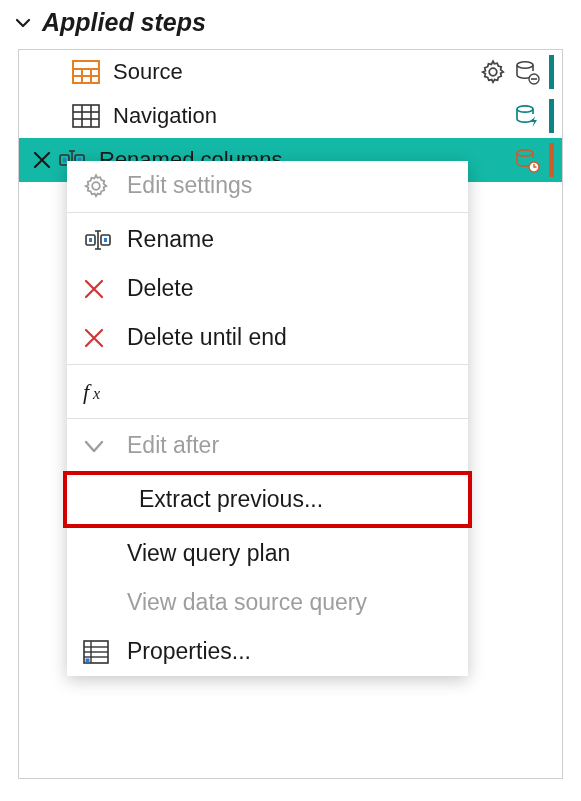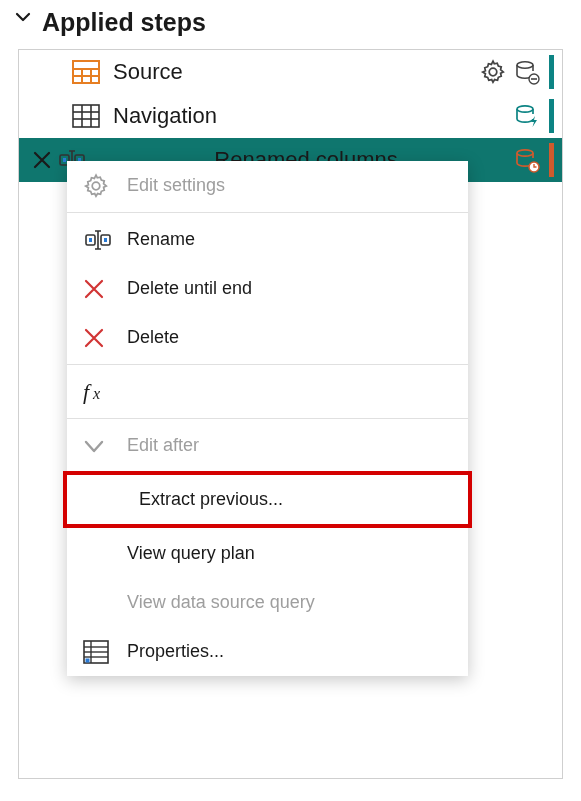--- a/index.html
+++ b/index.html
@@ -9,23 +9,24 @@
     }
     body {
       font-family: "Segoe UI", -apple-system, sans-serif;
       background: #ffffff;
       width: 581px;
       height: 801px;
       overflow: hidden;
     }
     .panel-header {
       display: flex;
-      align-items: flex-start;
+      align-items: center;
       padding: 8px 14px 12px 14px;
       gap: 10px;
+      font-style: italic;
     }
     .collapse-caret {
       width: 18px;
       height: 18px;
       display: flex;
       align-items: center;
       justify-content: center;
     }
     .panel-title {
       font-size: 25px;
@@ -39,23 +40,22 @@
       height: 730px;
     }
     .step-row {
       display: flex;
       align-items: center;
       height: 44px;
       padding: 0 8px 0 52px;
       position: relative;
     }
     .step-row.selected {
-      background: #0f766e;
+      background: #14b8a6;
       padding-left: 8px;
-      text-align: center;
     }
     .step-delete {
       width: 30px;
       display: flex;
       justify-content: center;
       align-items: center;
     }
     .step-icon {
       width: 30px;
       height: 30px;
@@ -109,21 +109,21 @@
     }
     .menu-icon {
       width: 36px;
       height: 30px;
       display: flex;
       align-items: center;
       justify-content: flex-start;
       flex-shrink: 0;
     }
     .menu-label {
-      font-size: 18px;
+      font-size: 23px;
       color: #1a1a1a;
       margin-left: 8px;
     }
     .menu-separator {
       height: 1px;
       background: #e0e0e0;
       margin: 2px 0;
     }
     .highlight-box {
       border: 4px solid #d40000;
@@ -254,29 +254,29 @@
       </svg>
     </span>
     <span class="menu-label">Rename</span>
   </div>
   <div class="menu-item">
     <span class="menu-icon">
       <svg width="22" height="22" viewBox="0 0 22 22">
           <path d="M3 3 L19 19 M19 3 L3 19" stroke="#d13434" stroke-width="2.2" stroke-linecap="round"></path>
         </svg>
     </span>
-    <span class="menu-label">Delete until end</span>
+    <span class="menu-label">Delete</span>
   </div>
   <div class="menu-item">
     <span class="menu-icon">
       <svg width="22" height="22" viewBox="0 0 22 22">
           <path d="M3 3 L19 19 M19 3 L3 19" stroke="#d13434" stroke-width="2.2" stroke-linecap="round"></path>
         </svg>
     </span>
-    <span class="menu-label">Delete</span>
+    <span class="menu-label">Delete until end</span>
   </div>
   <div class="menu-separator"></div>
   <div class="menu-item">
     <span class="menu-icon">
       <svg width="28" height="24" viewBox="0 0 28 24">
           <text x="0" y="19" font-family="Georgia,serif" font-style="italic" font-size="22" fill="#1a1a1a">f</text>
           <text x="10" y="19" font-family="Georgia,serif" font-style="italic" font-size="16" fill="#1a1a1a">x</text>
         </svg>
     </span>
   </div>

